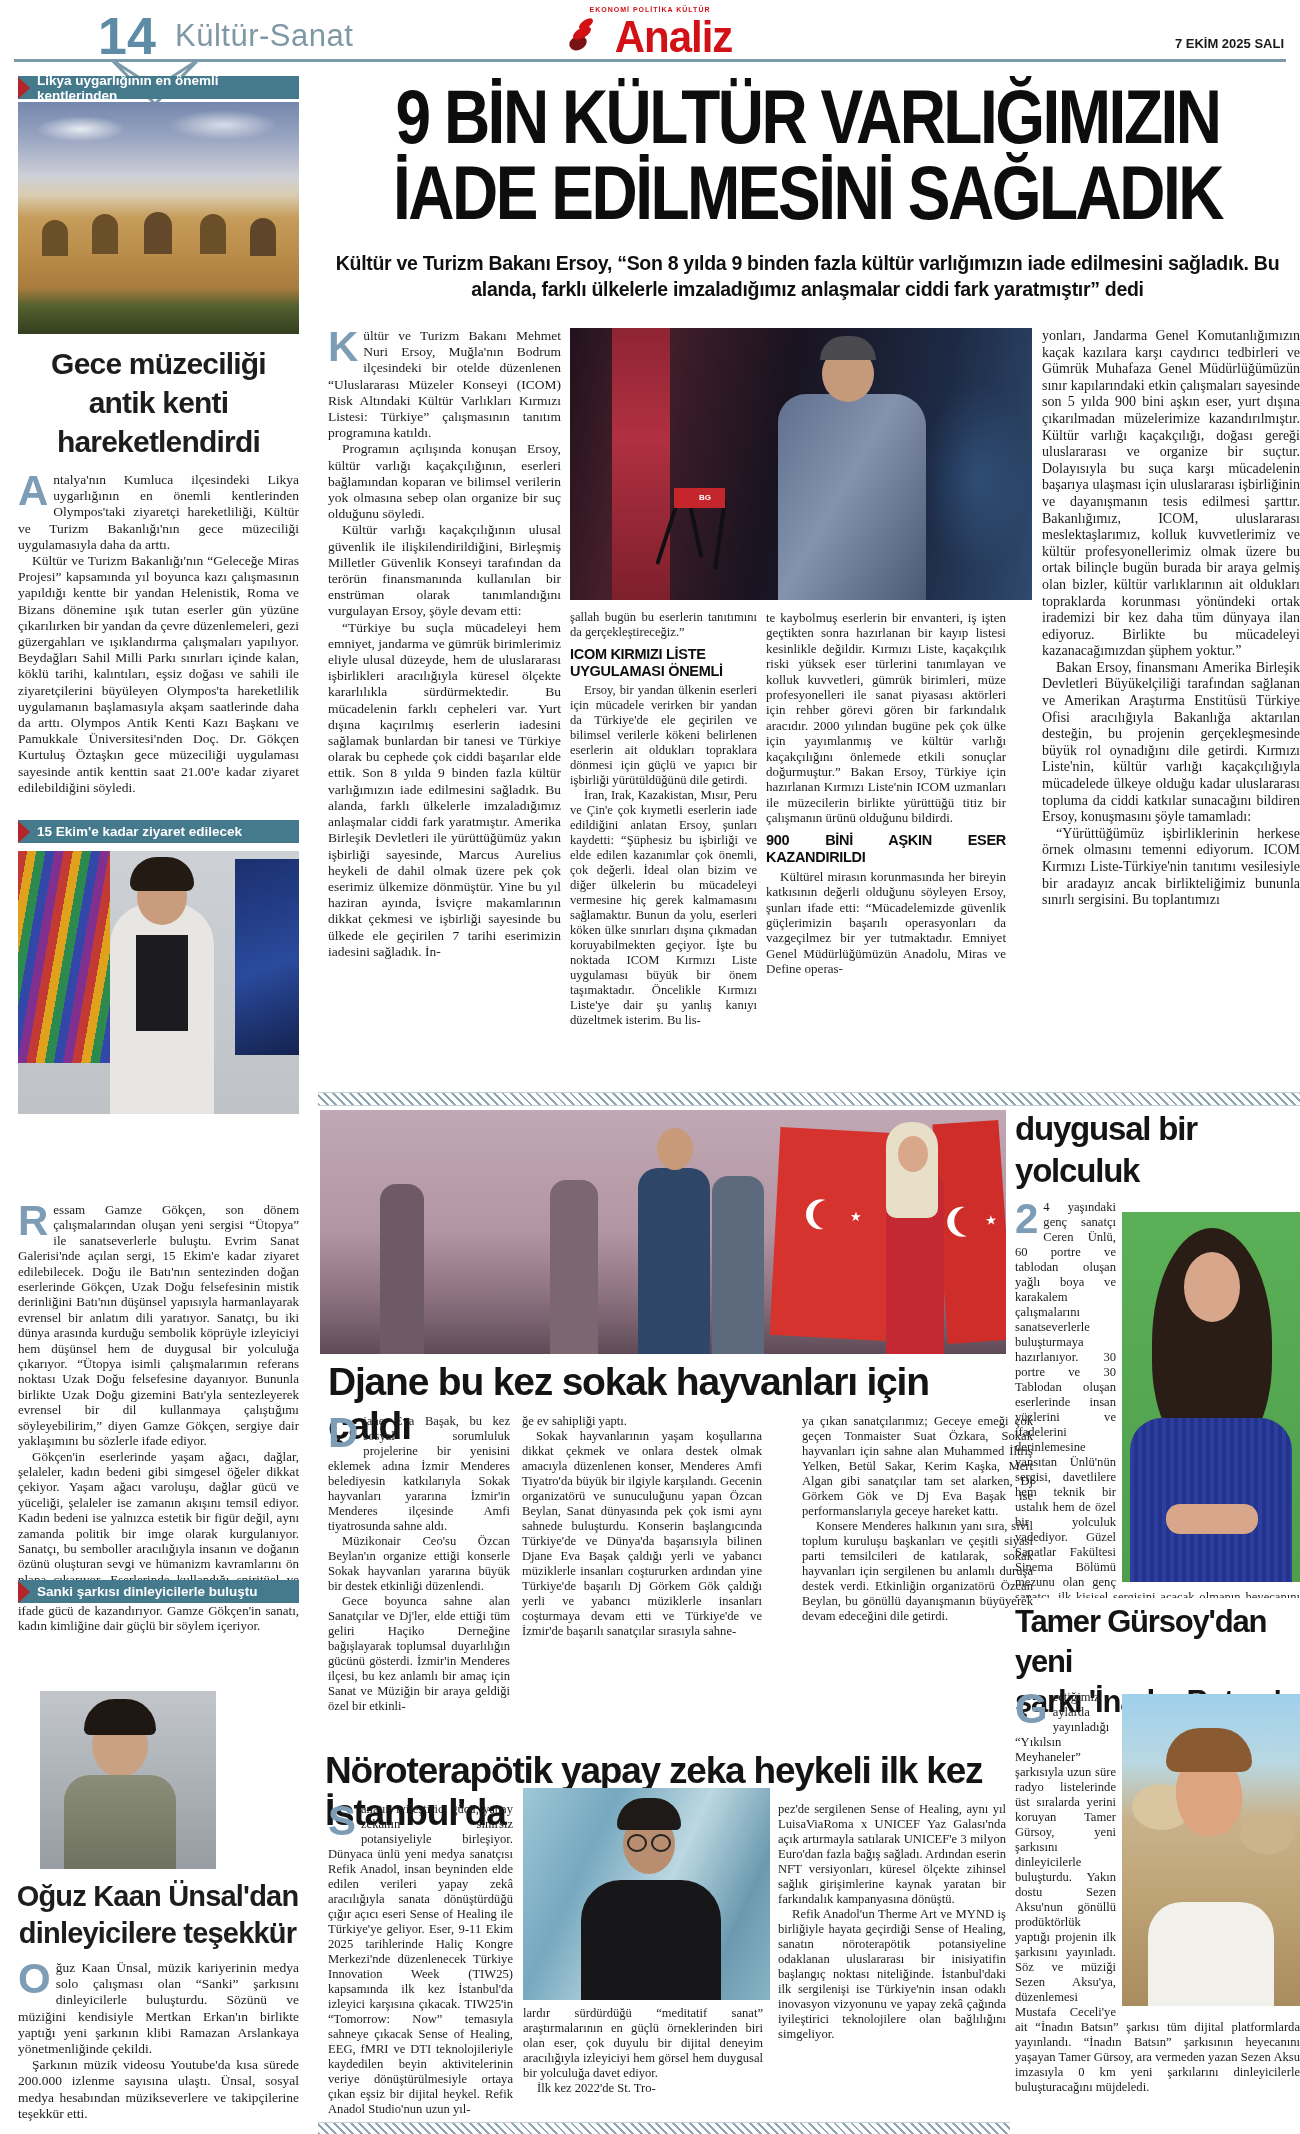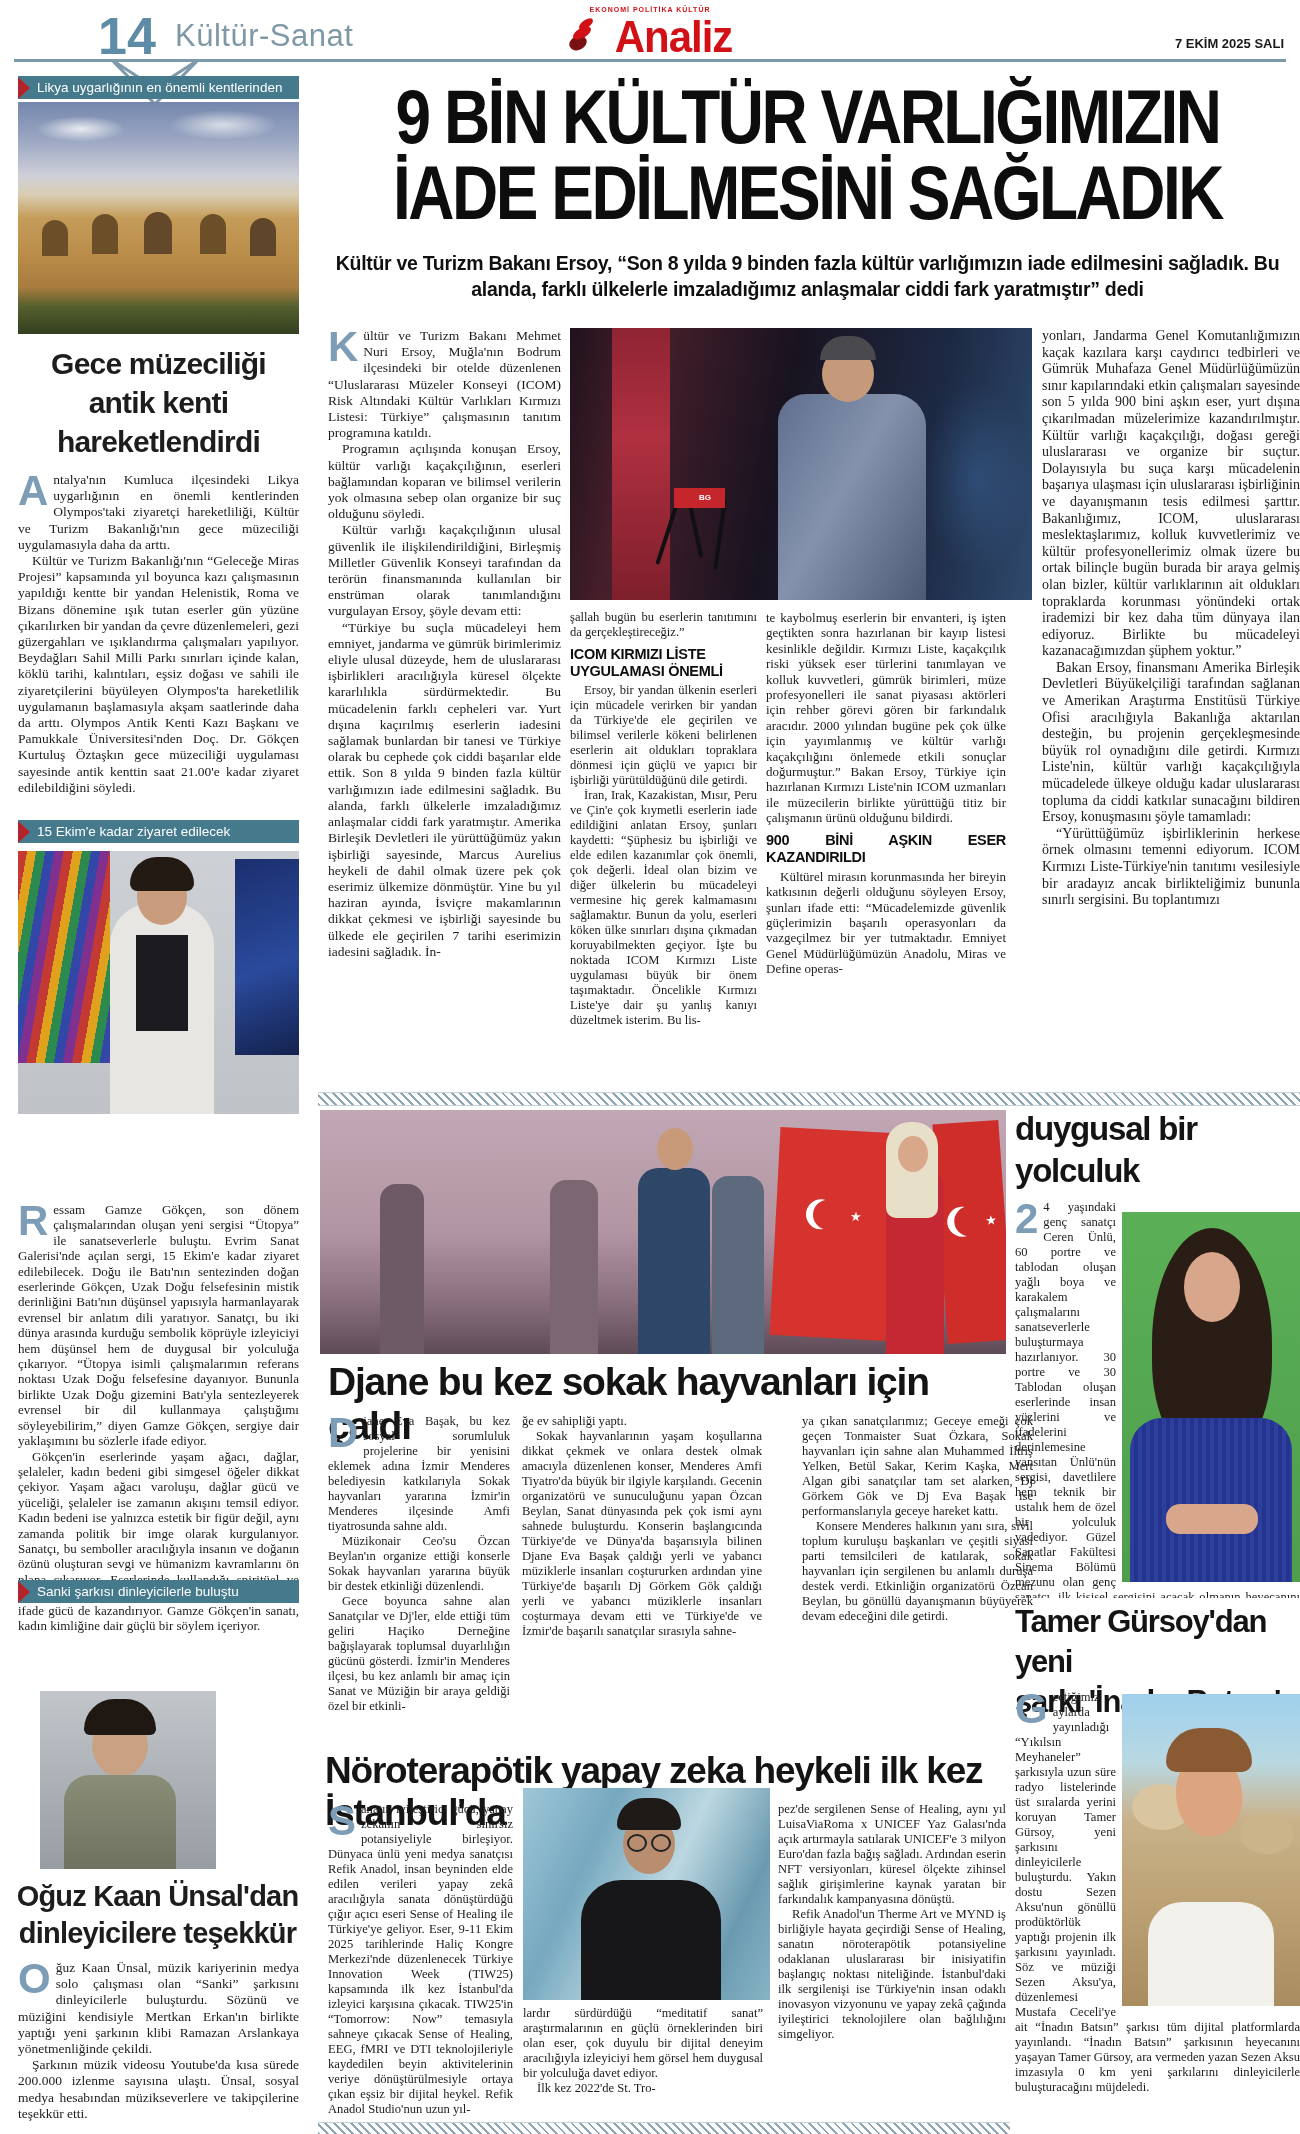--- a/index.html
+++ b/index.html
@@ -15,21 +15,21 @@
   .logo-tag{font-family:"Liberation Sans",sans-serif;font-size:7px;font-weight:700;
          color:#d21116;letter-spacing:1px;}
   .logo-row{display:flex;align-items:center;justify-content:center;gap:17px;}
   .logo-text{font-family:"Liberation Sans",sans-serif;font-weight:900;font-size:42px;
          color:#d21116;letter-spacing:-1px;transform:scaleY(1.05);}
   .date{right:16px;top:36px;font-family:"Liberation Sans",sans-serif;font-weight:700;
          font-size:13px;color:#1a1a1a;}
   .hr-top{left:14px;top:59px;width:1272px;height:3px;background:#7d9aab;}
   
   .kicker{height:23px;background:#45798c;display:flex;align-items:center;
-          font-family:"Liberation Sans",sans-serif;font-weight:400;font-size:13.5px;
+          font-family:"Liberation Sans",sans-serif;font-weight:700;font-size:13.5px;
           color:#fff;padding-left:8px;box-sizing:border-box;}
   .kicker .arrow{width:0;height:0;border-top:11px solid transparent;
           border-bottom:11px solid transparent;border-left:12px solid #b5232a;
           margin-right:7px;margin-left:-8px;}
   
   .h-left{font-family:"Liberation Sans",sans-serif;font-weight:700;color:#1d1d1d;
           text-align:center;letter-spacing:-.8px;}
   .h-main{font-family:"Liberation Sans",sans-serif;font-weight:900;color:#0d0d0d;
           text-align:center;letter-spacing:-2.5px;transform:scaleY(1.18);}
   .h-sec{font-family:"Liberation Sans",sans-serif;font-weight:700;color:#141414;

